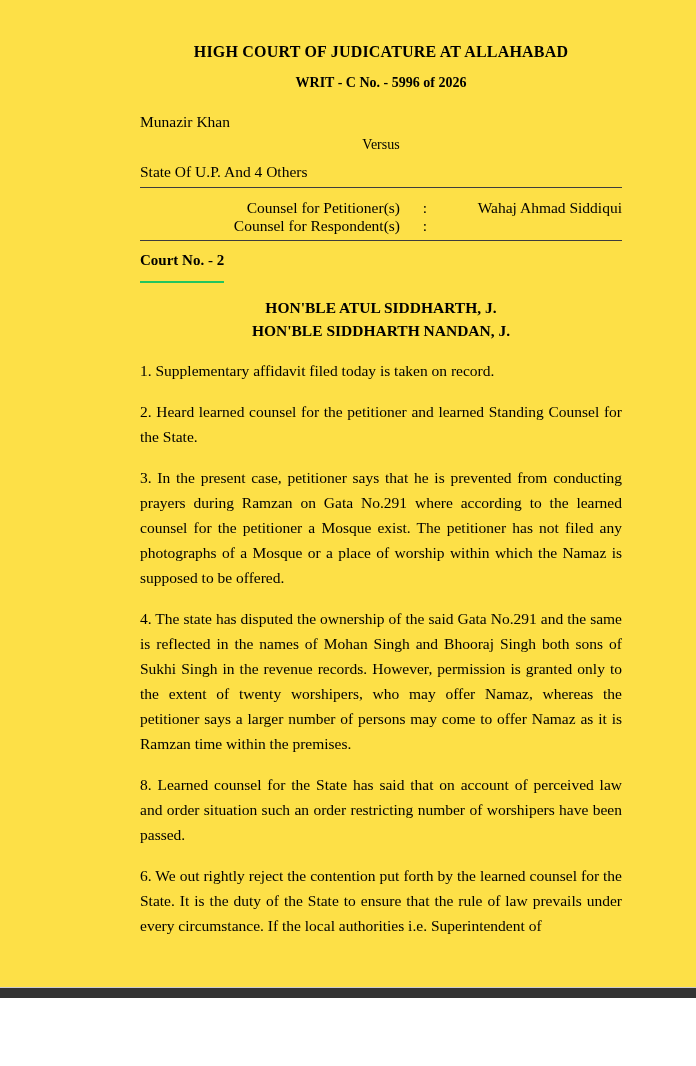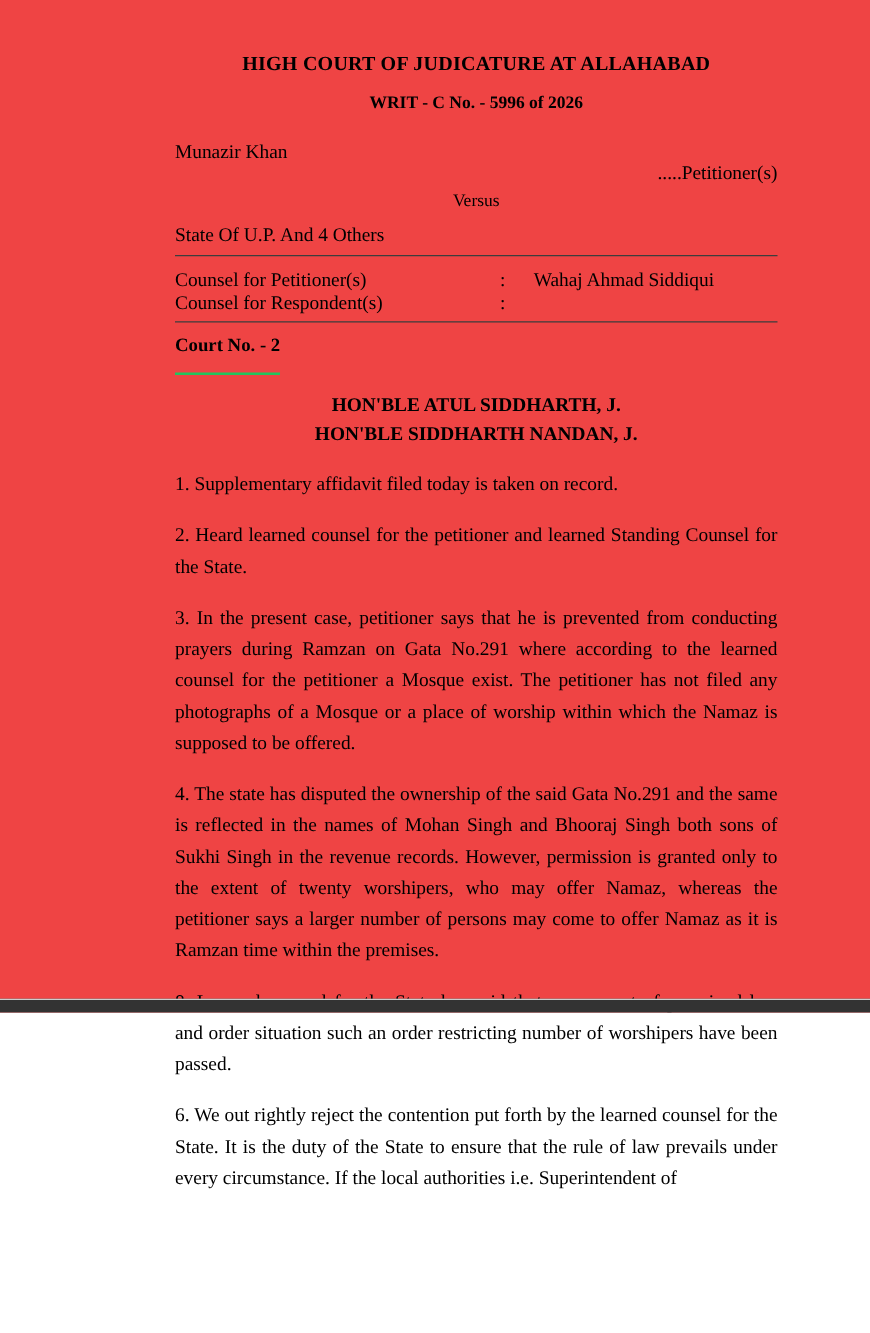--- a/index.html
+++ b/index.html
@@ -3,21 +3,21 @@
 <meta charset="utf-8">
 <style>
   * { margin: 0; padding: 0; box-sizing: border-box; }
   html, body {
     width: 696px; height: 1066px;
     background: #ffffff;
     font-family: "Liberation Serif", "DejaVu Serif", serif;
     color: #000000;
     overflow: hidden;
   }
-  .viewport { position: relative; width: 696px; height: 810px; background: #ef4444; }
+  .viewport { position: relative; width: 696px; height: 998px; background: #fde047; }
 
   .doc {
     position: absolute;
     top: 43px; left: 140px;
     width: 482px;
   }
 
   .court-title {
     font-size: 16px; font-weight: bold; text-align: center;
     letter-spacing: 0.2px; line-height: 17px;
@@ -34,21 +34,21 @@
   .versus { font-size: 14px; text-align: center; margin-top: 7px; line-height: 15px; }
 
   .party-block.respondent { margin-top: 11px; }
 
   .rule {
     border: none; border-top: 1.5px solid #3d3d3d;
     margin-top: 7px; width: 100%;
   }
 
   .counsel { margin-top: 11px; font-size: 15.5px; }
-  .counsel-row { display: flex; line-height: 18px; }
+  .counsel-row { display: flex; line-height: 18px; text-align: right; }
   .counsel-label { width: 260px; flex: 0 0 260px; }
   .counsel-sep { width: 27px; flex: 0 0 27px; }
   .counsel-value { flex: 1; }
   .counsel + .rule { margin-top: 5px; }
 
   .court-no { margin-top: 11px; font-size: 15px; line-height: 16px; }
   .court-no span {
     font-weight: bold; display: inline-block;
     border-bottom: 2px solid #22c55e; padding-bottom: 13px;
   }
@@ -74,21 +74,20 @@
 <body>
 
 <div class="viewport">
   <div class="doc">
 
     <div class="court-title">HIGH COURT OF JUDICATURE AT ALLAHABAD</div>
     <div class="case-number">WRIT - C No. - 5996 of 2026</div>
 
     <div class="party-block">
       <div class="party-name">Munazir Khan</div>
-      <div class="party-label">.....Petitioner(s)</div>
     </div>
 
     <div class="versus">Versus</div>
 
     <div class="party-block respondent">
       <div class="party-name">State Of U.P. And 4 Others</div>
     </div>
 
     <div class="rule"></div>
 

